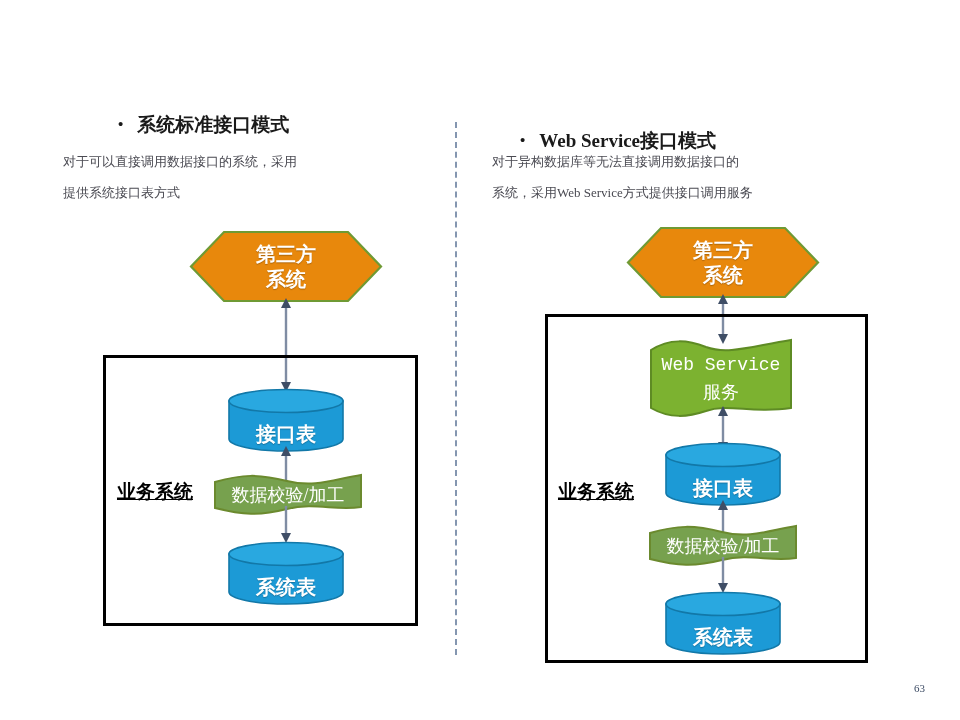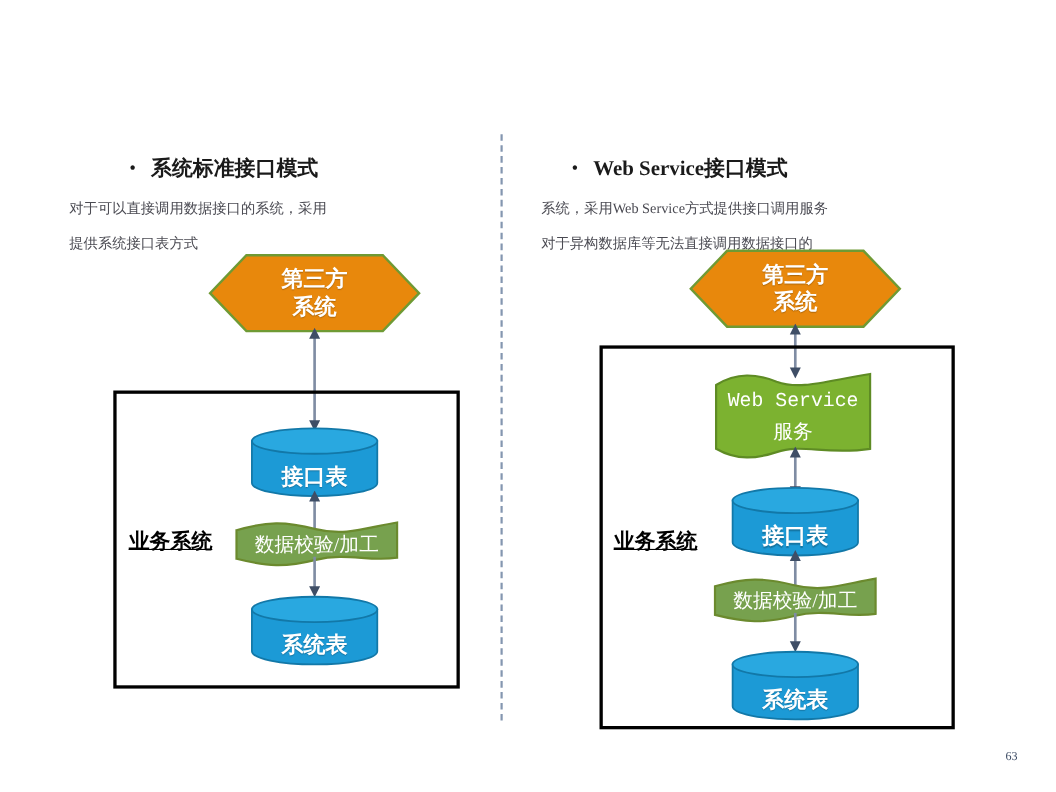--- a/index.html
+++ b/index.html
@@ -19,21 +19,21 @@
   }
 
   
   .divider{
     position:absolute;left:455px;top:122px;
     width:0;height:533px;
     border-left:2px dashed #8496b0;
   }
 
   
-  .col{position:absolute;margin-top:28px;}
+  .col{position:absolute;}
   .col-head{
     font-family:"Liberation Serif", serif;
     font-weight:bold;font-size:19px;color:#1a1a1a;
     white-space:nowrap;
   }
   .col-head .bullet{display:inline-block;margin-right:14px;font-size:15px;vertical-align:2px;}
   .col-body{
     font-family:"Liberation Serif", serif;
     font-size:13px;color:#4a4a52;line-height:31px;
   }
@@ -167,28 +167,28 @@
   <div class="shape" style="left:228px;top:542px;width:116px;height:62px;">
     <svg width="116" height="62" viewBox="0 0 116 62">
       <path d="M1,12 L1,50 A57,12 0 0 0 115,50 L115,12 Z" fill="#1C9AD6" stroke="#1278A8" stroke-width="1.6"></path>
       <ellipse cx="58" cy="12" rx="57" ry="11.5" fill="#29A8E0" stroke="#1278A8" stroke-width="1.6"></ellipse>
     </svg>
     <div class="lbl cyl-lbl" style="padding-top:14px;">
       <span>系统表</span>
     </div>
   </div>
 
-  <div class="col" style="left:520px;top:112px;text-align:center;">
+  <div class="col" style="left:520px;top:128px;text-align:center;">
     <div class="col-head">
       <span class="bullet">•</span><span>Web Service接口模式</span>
     </div>
   </div>
   <div class="col col-body" style="left:492px;top:146px;">
+    <div>对于异构数据库等无法直接调用数据接口的</div>
     <div>系统，采用Web Service方式提供接口调用服务</div>
-    <div>对于异构数据库等无法直接调用数据接口的</div>
   </div>
 
   <div class="shape" style="left:627px;top:227px;width:192px;height:71px;">
     <svg width="192" height="71" viewBox="0 0 192 71">
       <polygon points="34,1 158,1 191,35.5 158,70 34,70 1,35.5" fill="#E8880C" stroke="#6F9A34" stroke-width="2.2"></polygon>
     </svg>
     <div class="lbl hex-lbl">
       <span>第三方</span>
       <span>系统</span>
     </div>

